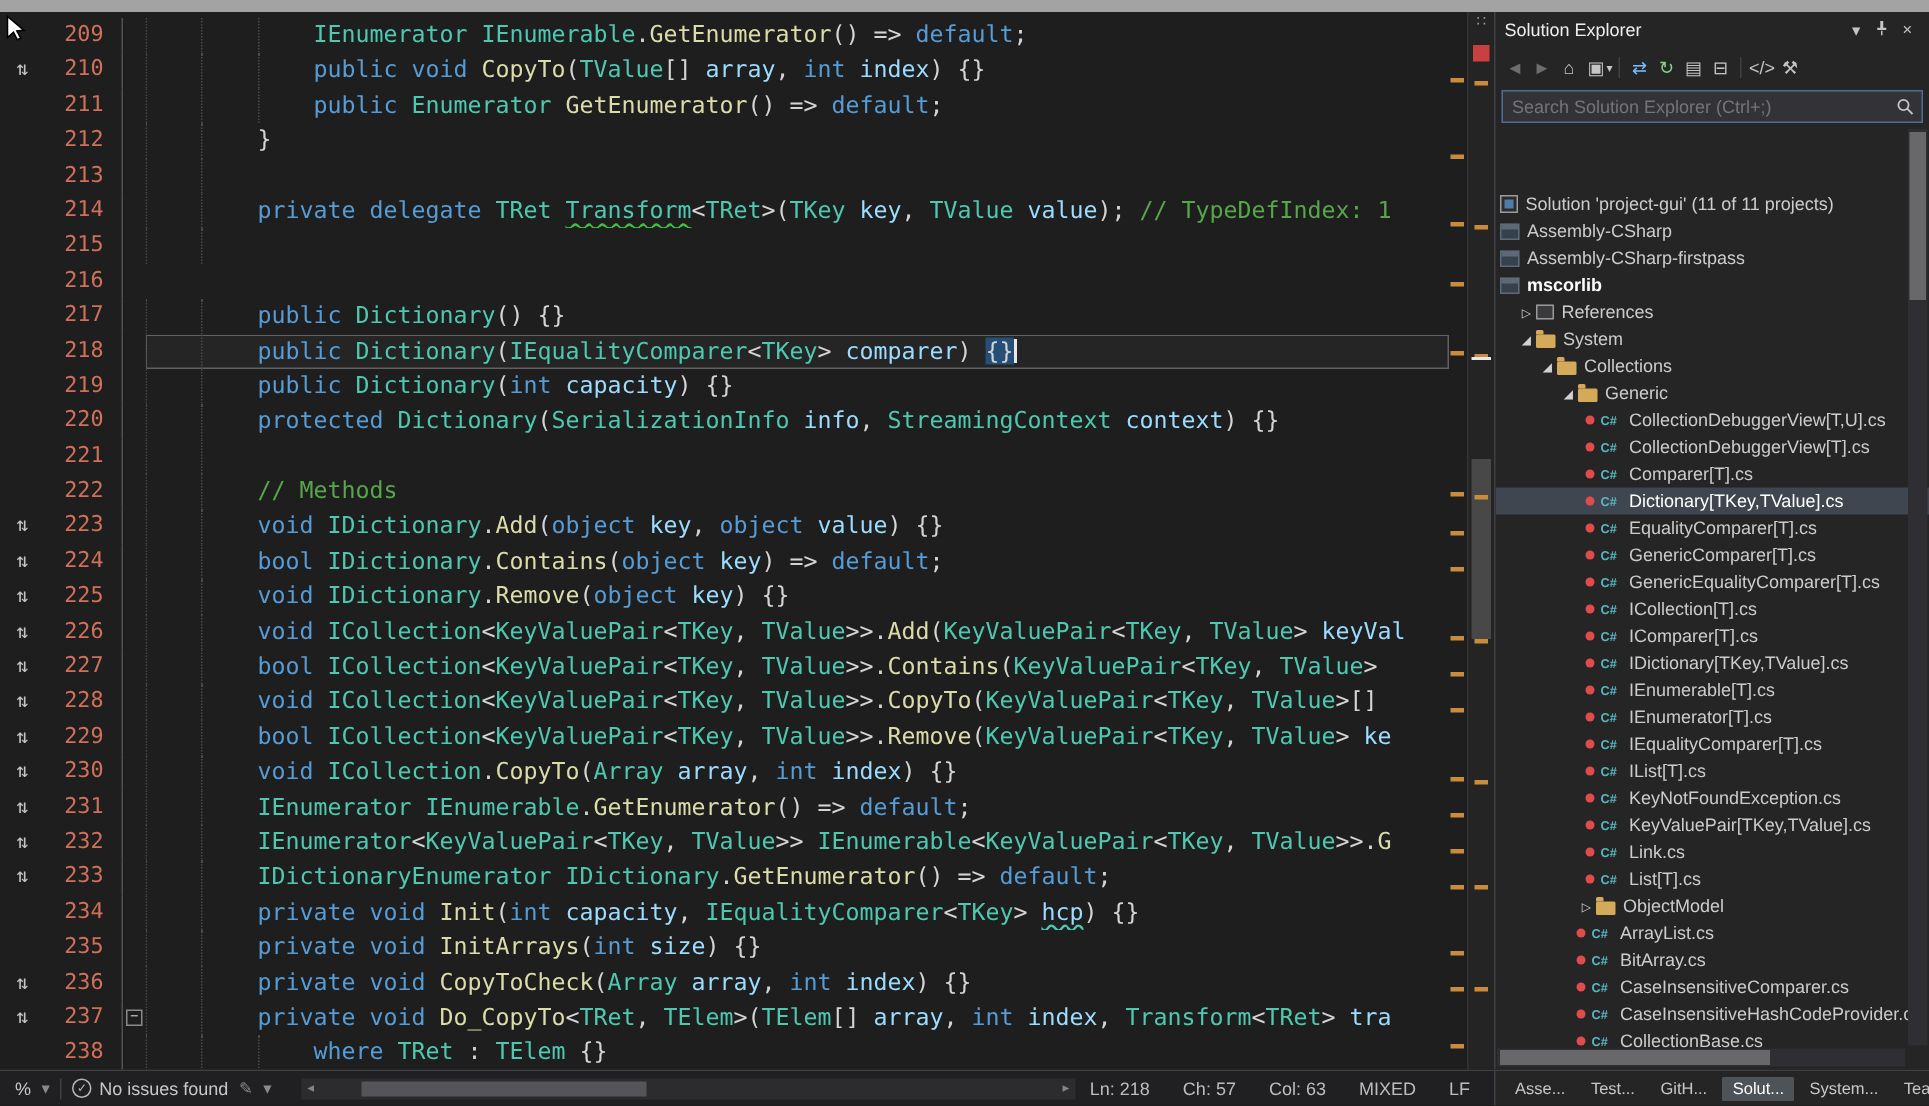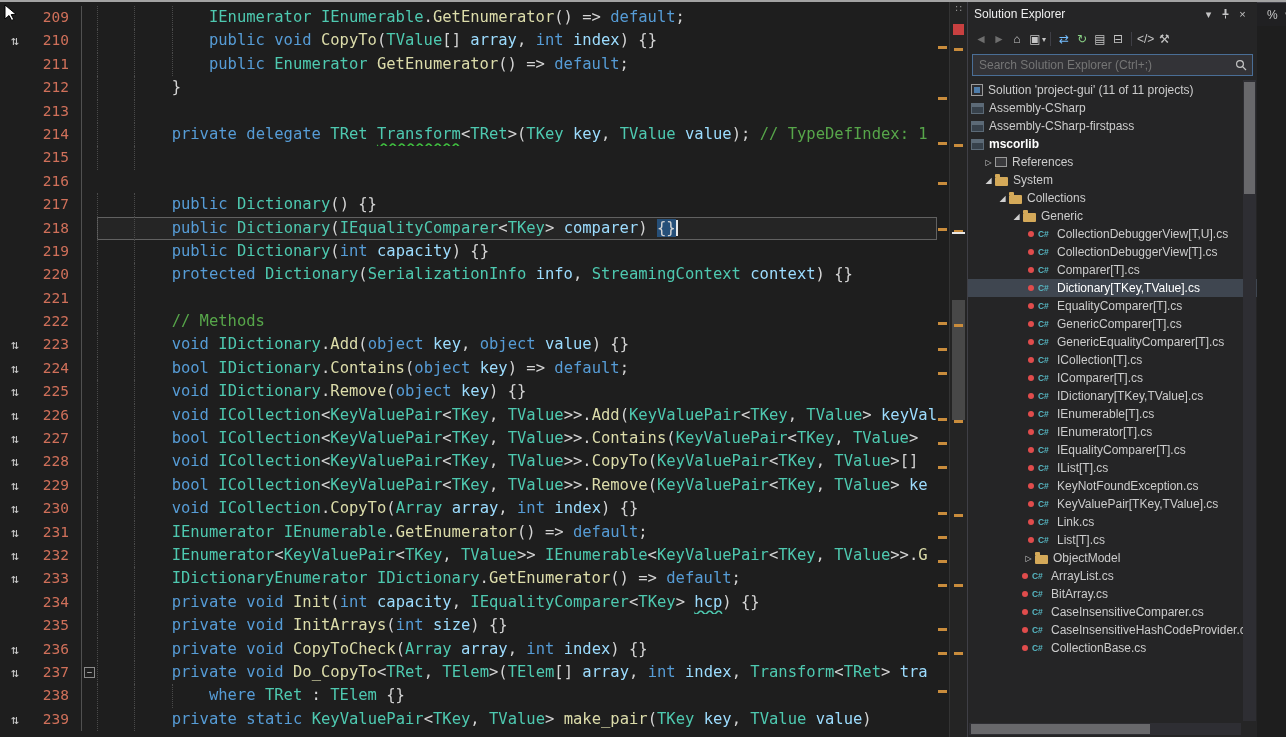--- a/index.html
+++ b/index.html
@@ -1,19 +1,19 @@
 <!DOCTYPE html>
 <html><head>
 <meta charset="utf-8">
 <style>
   * { box-sizing: border-box; margin: 0; padding: 0; }
   html,body { width: 1286px; height: 737px; overflow: hidden; background: #1e1e1e;
               font-family: "Liberation Sans", "DejaVu Sans", sans-serif; }
-  .app { width: 1286px; height: 737px; display: flex; flex-direction: row;
-         border-top: 2px solid #a3a3a3; background: #1e1e1e; position: relative; }
+  .app { width: 1286px; height: 737px; display: flex; flex-direction: column;
+         border-top: 8px solid #a3a3a3; background: #1e1e1e; position: relative; }
   .main { flex: 1; display: flex; min-height: 0; }
 
   
   .editor-area { flex: 1; min-width: 0; position: relative; display: flex; background: #1e1e1e; }
   .code-pane { flex: 1; min-width: 0; overflow: hidden; padding-top: 4px; }
   .line { display: flex; height: 23.4px; line-height: 23.4px;
           font-family: "DejaVu Sans Mono", monospace; font-size: 15.5px; }
   .gl   { width: 30px; flex: none; text-align: center; color: #c5c5c5; font-size: 13px; }
   .lnum { width: 52px; flex: none; text-align: right; padding-right: 12px;
           color: #d0705a; font-size: 14.5px; border-right: 1px solid #505050; }
@@ -384,21 +384,21 @@
 
       <div class="search-row">
         <input class="search-input" placeholder="Search Solution Explorer (Ctrl+;)" style="">
         <svg class="search-mag" width="12" height="12" viewBox="0 0 12 12">
           <circle cx="5" cy="5" r="3.4" stroke="#c5c5c5" stroke-width="1.2" fill="none"></circle>
           <line x1="7.6" y1="7.6" x2="11" y2="11" stroke="#c5c5c5" stroke-width="1.2"></line>
         </svg>
       </div>
 
       <div class="tree">
-          <div class="trow" style="padding-left: 3px;">
+          <div class="trow" style="padding-left: 3px; margin-top: 40px;">
             <span class="icon icon-solution"></span>
             <span class="t-label">Solution 'project-gui' (11 of 11 projects)</span>
           </div>
           <div class="trow" style="padding-left: 3px;">
             <span class="icon icon-project"></span>
             <span class="t-label">Assembly-CSharp</span>
           </div>
           <div class="trow" style="padding-left: 3px;">
             <span class="icon icon-project"></span>
             <span class="t-label">Assembly-CSharp-firstpass</span>

